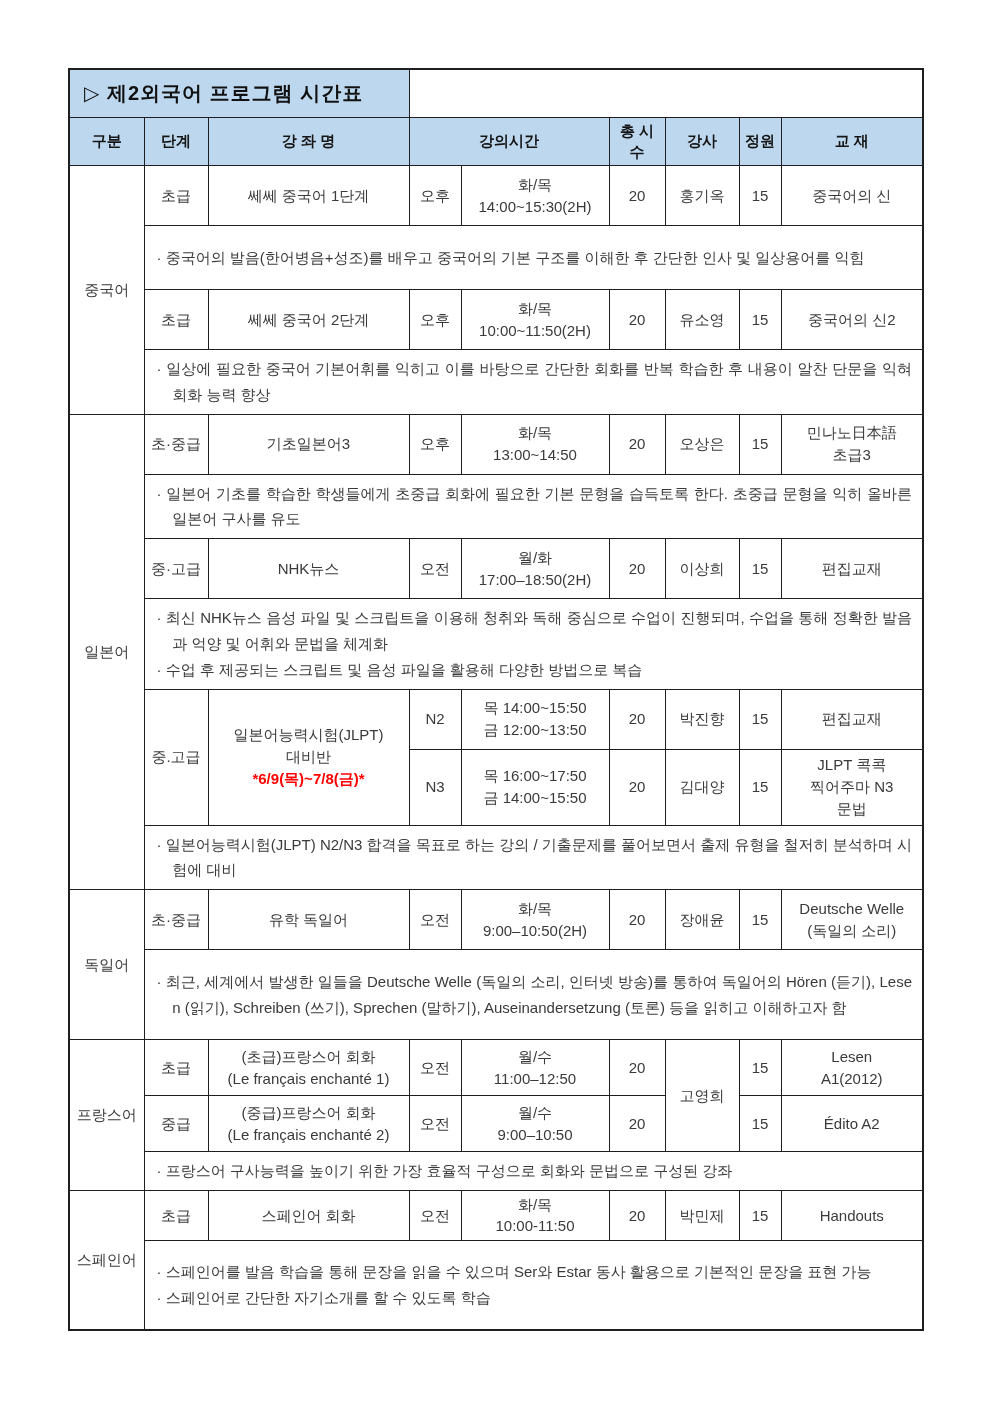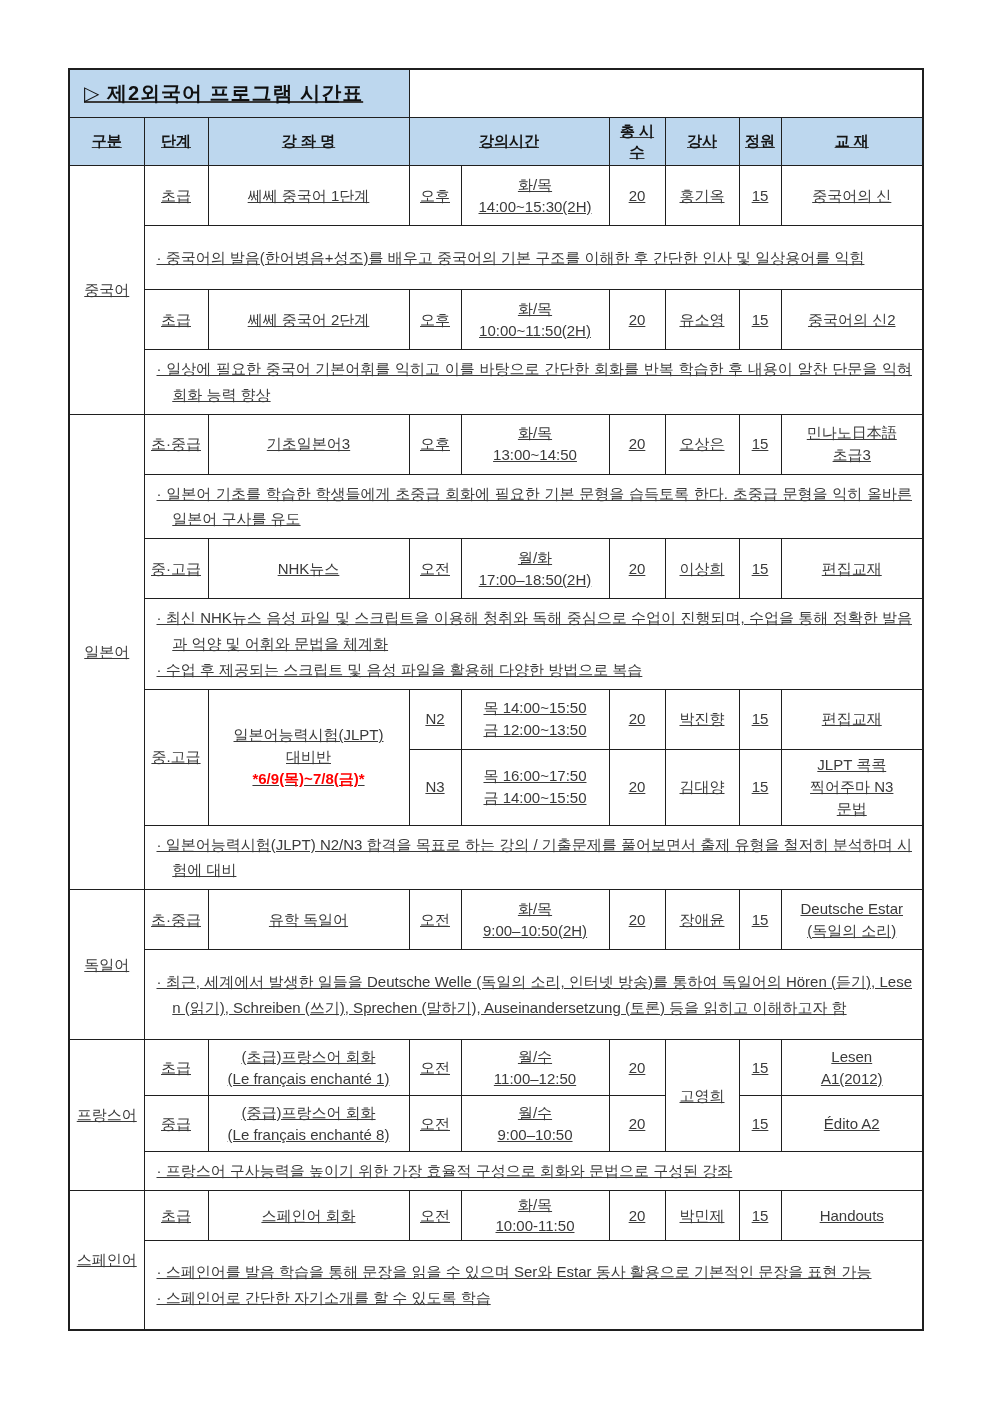--- a/index.html
+++ b/index.html
@@ -8,21 +8,21 @@
     --ink:#3a3a3a;
     --line:#1f1f1f;
   }
   html,body{margin:0;padding:0;}
   body{
     width:992px;height:1403px;
     background:#ffffff;
     font-family:"Liberation Sans","DejaVu Sans",sans-serif;
     color:var(--ink);
   }
-  .sheet{position:absolute;left:68px;top:68px;width:856px;text-decoration:underline;}
+  .sheet{position:absolute;left:68px;top:68px;width:856px;}
   table{
     border-collapse:collapse;
     width:854px;
     table-layout:fixed;
     border:2px solid var(--line);
   }
   td{
     border:1px solid var(--line);
     text-align:center;
     vertical-align:middle;
@@ -228,21 +228,21 @@
     <td>유학 독일어</td>
     <td>오전</td>
     <td>
       <span class="line">화/목</span>
       <span class="line">9:00–10:50(2H)</span>
     </td>
     <td>20</td>
     <td>장애윤</td>
     <td>15</td>
     <td>
-      <span class="line">Deutsche Estar</span>
+      <span class="line">Deutsche Welle</span>
       <span class="line">(독일의 소리)</span>
     </td>
   </tr>
   <tr class="h90">
     <td class="desc" colspan="8">
       <span class="bullet">· 최근, 세계에서 발생한 일들을 Deutsche Welle (독일의 소리, 인터넷 방송)를 통하여 독일어의 Hören (듣기), Lesen (읽기), Schreiben (쓰기), Sprechen (말하기), Auseinandersetzung (토론) 등을 읽히고 이해하고자 함</span>
     </td>
   </tr>
 
   <tr class="h56">
@@ -262,21 +262,21 @@
     <td>15</td>
     <td>
       <span class="line">Lesen</span>
       <span class="line">A1(2012)</span>
     </td>
   </tr>
   <tr class="h56">
     <td>중급</td>
     <td>
       <span class="line">(중급)프랑스어 회화</span>
-      <span class="line">(Le français enchanté 8)</span>
+      <span class="line">(Le français enchanté 2)</span>
     </td>
     <td>오전</td>
     <td>
       <span class="line">월/수</span>
       <span class="line">9:00–10:50</span>
     </td>
     <td>20</td>
     <td>15</td>
     <td>Édito A2</td>
   </tr>

